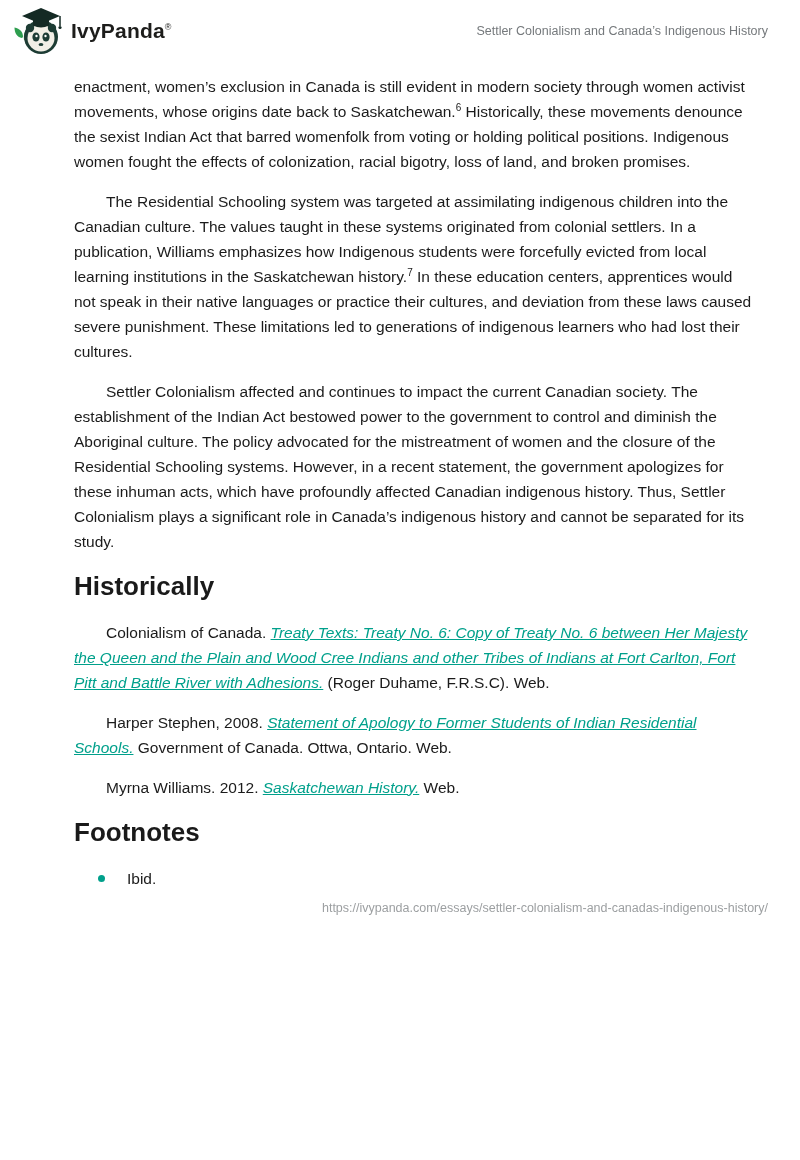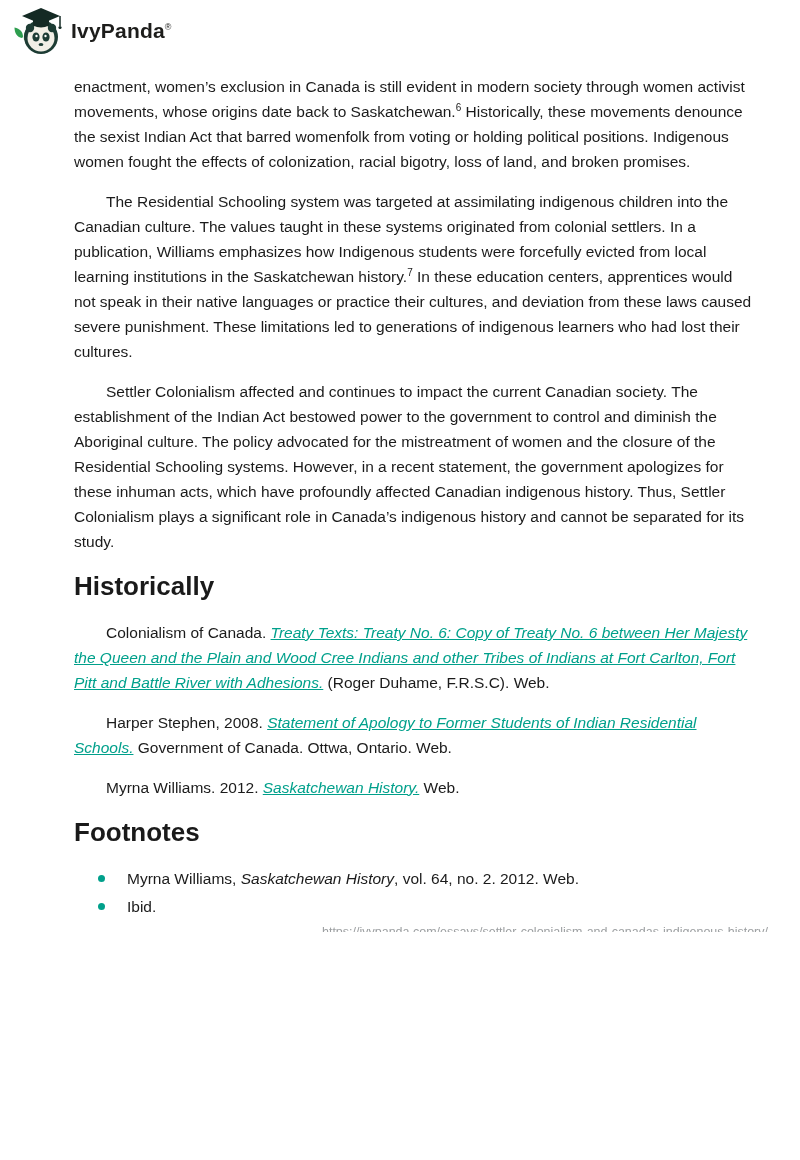--- a/index.html
+++ b/index.html
@@ -91,39 +91,39 @@
           <ellipse cx="27" cy="38.5" rx="2.4" ry="1.6" fill="#1d3c34"></ellipse>
 
           <polygon points="27,2 46,10 27,18 8,10" fill="#142a24"></polygon>
           <path d="M19,13.5 L19,19.5 Q27,23.5 35,19.5 L35,13.5 Z" fill="#142a24"></path>
           <line x1="46" y1="10" x2="46" y2="20" stroke="#142a24" stroke-width="1.5"></line>
           <circle cx="46" cy="21.5" r="1.6" fill="#142a24"></circle>
         </svg>
       </span>
       <span class="brand-text"><span>IvyPanda</span><sup>®</sup></span>
     </div>
+    <div class="doc-title">Settler Colonialism and Canada’s Indigenous History</div>
   </header>
 
   <main>
     <div>
         <p class="para">enactment, women’s exclusion in Canada is still evident in modern society through women activist movements, whose origins date back to Saskatchewan.<sup>6</sup> Historically, these movements denounce the sexist Indian Act that barred womenfolk from voting or holding political positions. Indigenous women fought the effects of colonization, racial bigotry, loss of land, and broken promises.</p>
         <p class="para indent">The Residential Schooling system was targeted at assimilating indigenous children into the Canadian culture. The values taught in these systems originated from colonial settlers. In a publication, Williams emphasizes how Indigenous students were forcefully evicted from local learning institutions in the Saskatchewan history.<sup>7</sup> In these education centers, apprentices would not speak in their native languages or practice their cultures, and deviation from these laws caused severe punishment. These limitations led to generations of indigenous learners who had lost their cultures.</p>
         <p class="para indent">Settler Colonialism affected and continues to impact the current Canadian society. The establishment of the Indian Act bestowed power to the government to control and diminish the Aboriginal culture. The policy advocated for the mistreatment of women and the closure of the Residential Schooling systems. However, in a recent statement, the government apologizes for these inhuman acts, which have profoundly affected Canadian indigenous history. Thus, Settler Colonialism plays a significant role in Canada’s indigenous history and cannot be separated for its study.</p>
       </div>
 
     <h2>Historically</h2>
     <div>
         <p class="para indent"><span>Colonialism of Canada. </span><a class="bib-link" href="#">Treaty Texts: Treaty No. 6: Copy of Treaty No. 6 between Her Majesty the Queen and the Plain and Wood Cree Indians and other Tribes of Indians at Fort Carlton, Fort Pitt and Battle River with Adhesions.</a><span> (Roger Duhame, F.R.S.C). Web.</span></p>
         <p class="para indent"><span>Harper Stephen, 2008. </span><a class="bib-link" href="#">Statement of Apology to Former Students of Indian Residential Schools.</a><span> Government of Canada. Ottwa, Ontario. Web.</span></p>
         <p class="para indent"><span>Myrna Williams. 2012. </span><a class="bib-link" href="#">Saskatchewan History.</a><span> Web.</span></p>
       </div>
 
     <h2>Footnotes</h2>
     <ul class="footnotes">
-        <li>Myrna Williams, <i>Saskatchewan History</i>, vol. 64, no. 2. 2012. Web.</li>
         <li>Ibid.</li>
       </ul>
   </main>
 
   <footer>
     <span class="footer-url">https://ivypanda.com/essays/settler-colonialism-and-canadas-indigenous-history/</span>
   </footer>
 
 </div>
 

